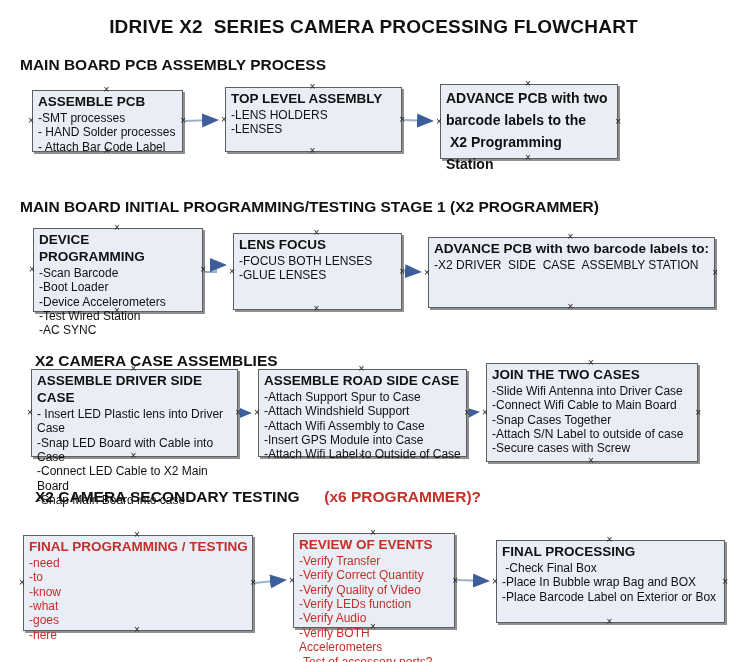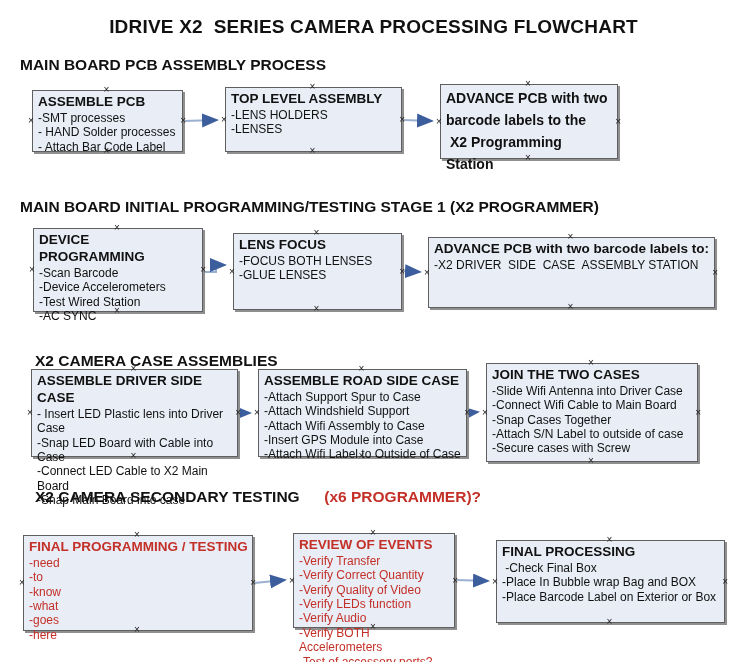--- a/index.html
+++ b/index.html
@@ -92,20 +92,21 @@
 <span class="handle h-top">×</span>
     <span class="handle h-bottom">×</span>
     <span class="handle h-left">×</span>
     <span class="handle h-right">×</span>
   </div>
 
 <div class="box" style="left:33px;top:228px;width:170px;height:84px">
   <div class="box-title">DEVICE PROGRAMMING</div>
   <div class="box-items">
       <div class="box-item">-Scan Barcode</div>
+      <div class="box-item">-Boot Loader</div>
       <div class="box-item">-Device Accelerometers</div>
       <div class="box-item">-Test Wired Station</div>
       <div class="box-item">-AC SYNC</div>
     </div>
 <span class="handle h-top">×</span>
     <span class="handle h-bottom">×</span>
     <span class="handle h-left">×</span>
     <span class="handle h-right">×</span>
   </div>
 <div class="box" style="left:233px;top:233px;width:169px;height:77px">

